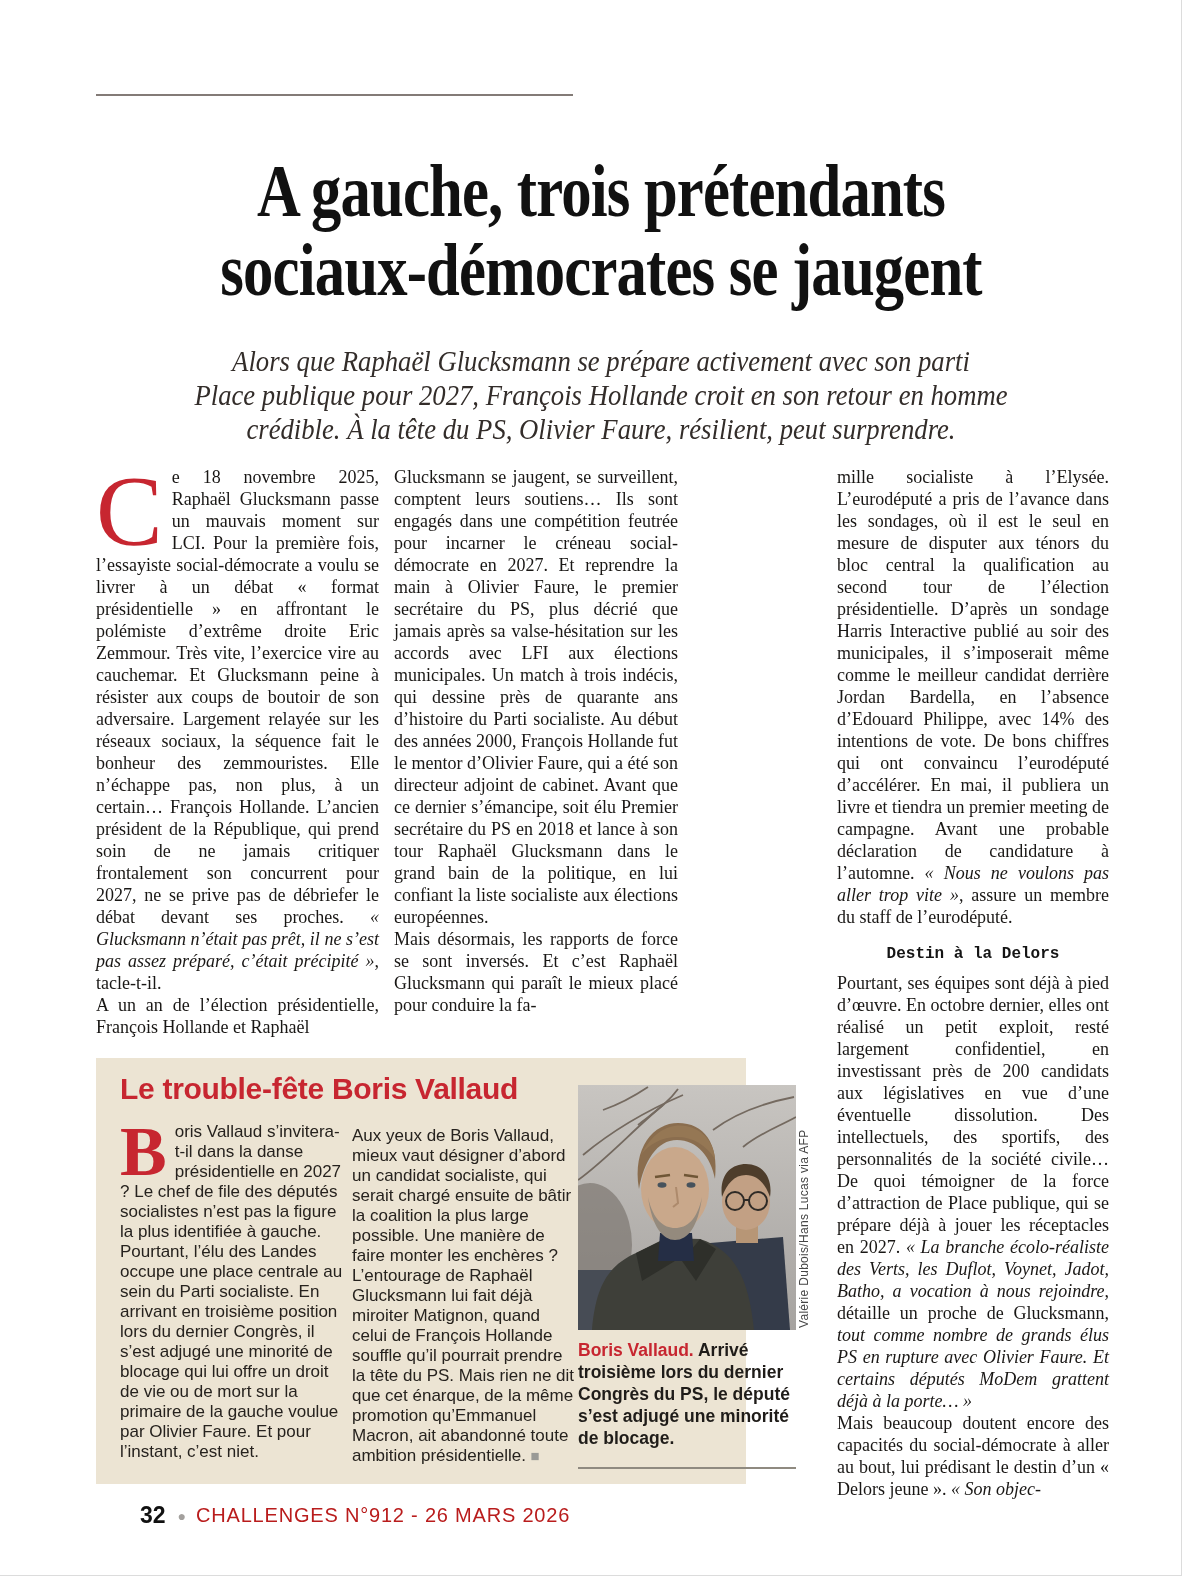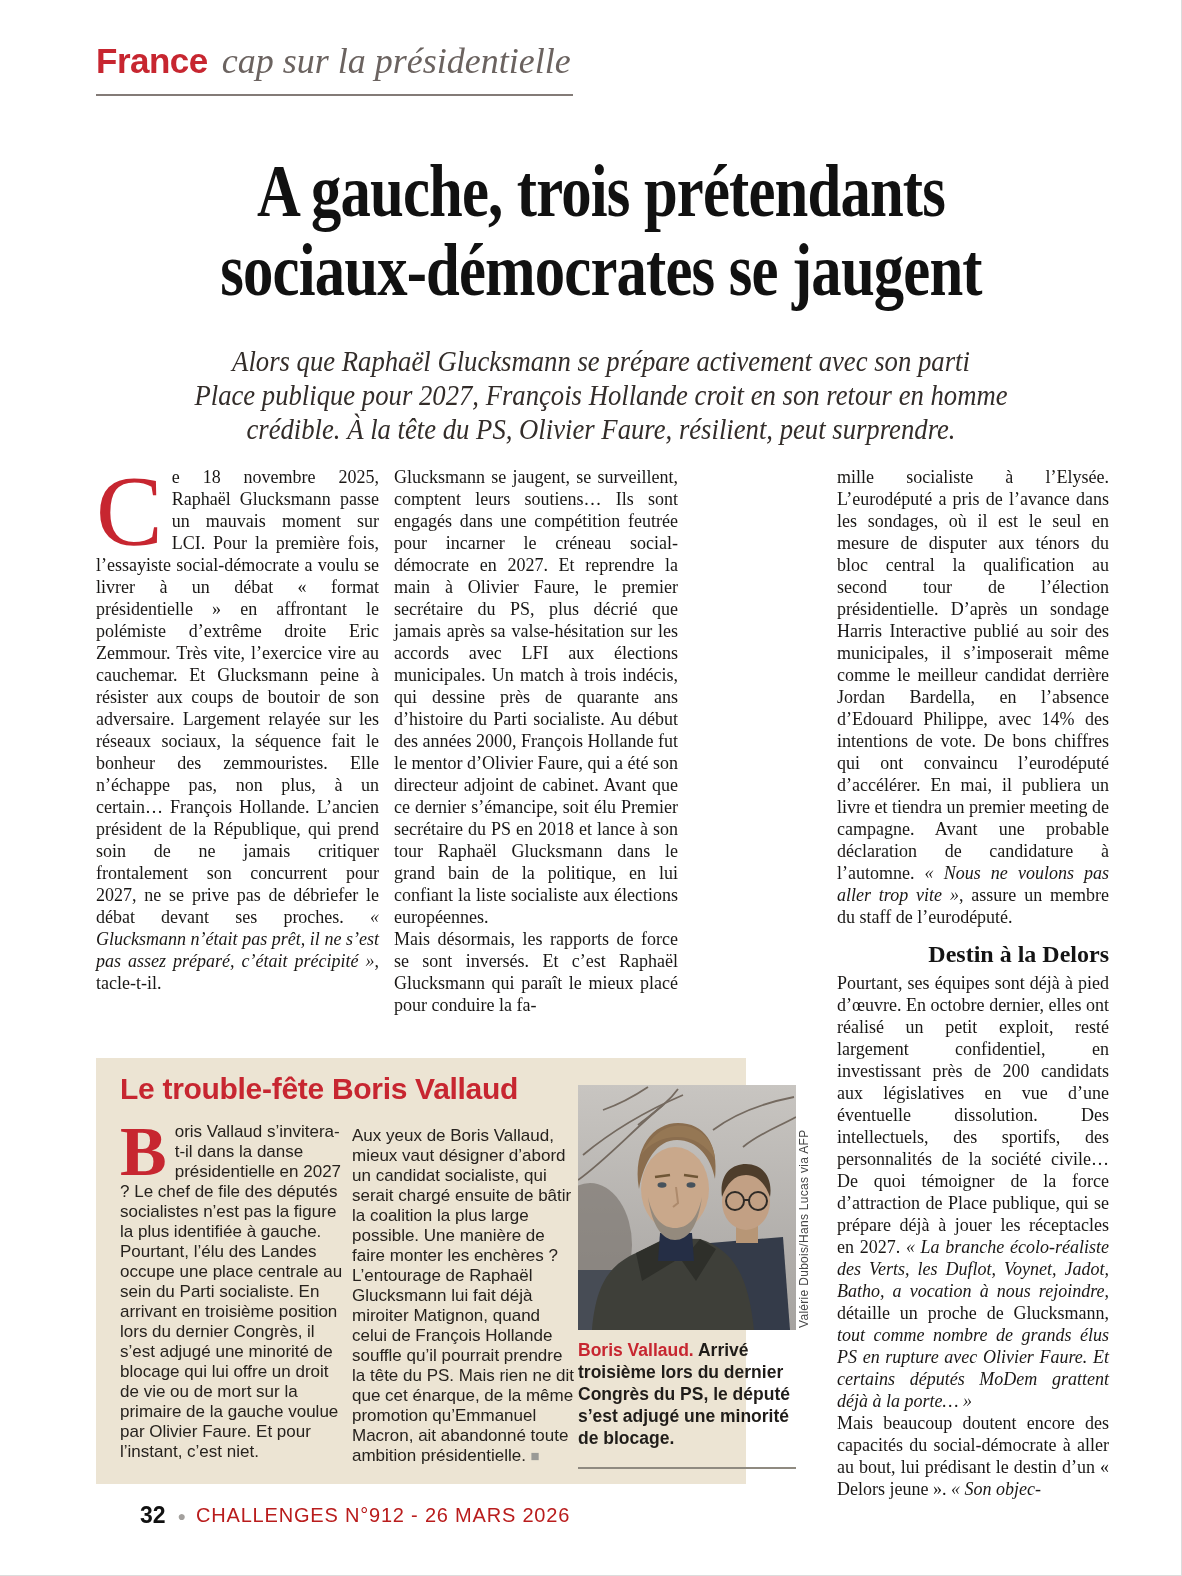--- a/index.html
+++ b/index.html
@@ -30,22 +30,22 @@
   .col p{margin:0;}
   .col-1{left:96px;width:283px;}
   .col-2{left:394px;width:284px;}
   .col-3{left:796px;width:272px;margin-left:41px;}
   .it{font-style:italic;}
   .dropcap{
     float:left;color:#c72630;font-family:"Liberation Serif",serif;
     font-size:100px;line-height:84px;padding:3px 9px 1px 0;font-weight:normal;
   }
   .subhead{
-    font-family:Liberation Serif, serif;font-weight:bold;font-size:24px;line-height:24px;
-    color:#141414;margin:14px 0 6px 0 !important;text-align:right;
+    font-family:Liberation Mono, monospace;font-weight:bold;font-size:16px;line-height:24px;
+    color:#141414;margin:14px 0 6px 0 !important;text-align:center;
   }
   
   .box{position:absolute;left:96px;top:1058px;width:650px;height:426px;background:#ece4d3;}
   .box-title{
     position:absolute;left:24px;top:14px;margin:0;
     font-family:"Liberation Sans",sans-serif;font-weight:bold;font-size:30px;color:#c72630;letter-spacing:-0.3px;
   }
   .box-col{
     position:absolute;top:64px;width:224px;
     font-family:"Liberation Sans",sans-serif;font-size:17px;line-height:20px;color:#26221e;text-align:left;
@@ -74,39 +74,36 @@
   .footer{position:absolute;left:96px;top:1502px;display:flex;align-items:center;font-family:"Liberation Sans",sans-serif;}
   .footer-page{font-weight:bold;font-size:23px;color:#111;margin-left:44px;}
   .footer-bullet{font-size:14px;color:#a3a09d;margin:0 10px 0 12px;}
   .footer-issue{font-size:20px;color:#b91c1c;letter-spacing:0.8px;}
 </style>
 </head>
 <body>
 
 <div class="page">
 
-  <div class="kicker">
-    <span class="kicker-section">France</span>
-    <span class="kicker-tagline">cap sur la présidentielle</span>
-  </div>
   <div class="kicker-rule"></div>
 
   <h1 class="headline">
     <span>A gauche, trois prétendants</span><br>
     <span>sociaux-démocrates se jaugent</span>
   </h1>
 
   <p class="standfirst">
     <span>Alors que Raphaël Glucksmann se prépare activement avec son parti</span><br>
     <span>Place publique pour 2027, François Hollande croit en son retour en homme</span><br>
     <span>crédible. À la tête du PS, Olivier Faure, résilient, peut surprendre.</span>
   </p>
 
   <div class="col col-1">
     <p><span class="dropcap">C</span><span>e 18 novembre 2025, Raphaël Glucksmann passe un mauvais moment sur LCI. Pour la première fois, l’essayiste social-démocrate a voulu se livrer à un débat « format présidentielle » en affrontant le polémiste d’extrême droite Eric Zemmour. Très vite, l’exercice vire au cauchemar. Et Glucksmann peine à résister aux coups de boutoir de son adversaire. Largement relayée sur les réseaux sociaux, la séquence fait le bonheur des zemmouristes. Elle n’échappe pas, non plus, à un certain… François Hollande. L’ancien président de la République, qui prend soin de ne jamais critiquer frontalement son concurrent pour 2027, ne se prive pas de débriefer le débat devant ses proches. </span><span class="it">« Glucksmann n’était pas prêt, il ne s’est pas assez préparé, c’était précipité »</span><span>, tacle-t-il.</span></p>
+    <p><span>A un an de l’élection présidentielle, François Hollande et Raphaël</span></p>
   </div>
 
   <div class="col col-2">
     <p><span>Glucksmann se jaugent, se surveillent, comptent leurs soutiens… Ils sont engagés dans une compétition feutrée pour incarner le créneau social-démocrate en 2027. Et reprendre la main à Olivier Faure, le premier secrétaire du PS, plus décrié que jamais après sa valse-hésitation sur les accords avec LFI aux élections municipales. Un match à trois indécis, qui dessine près de quarante ans d’histoire du Parti socialiste. Au début des années 2000, François Hollande fut le mentor d’Olivier Faure, qui a été son directeur adjoint de cabinet. Avant que ce dernier s’émancipe, soit élu Premier secrétaire du PS en 2018 et lance à son tour Raphaël Glucksmann dans le grand bain de la politique, en lui confiant la liste socialiste aux élections européennes.</span></p>
     <p><span>Mais désormais, les rapports de force se sont inversés. Et c’est Raphaël Glucksmann qui paraît le mieux placé pour conduire la fa-</span></p>
   </div>
 
   <div class="col col-3">
     <p><span>mille socialiste à l’Elysée. L’eurodéputé a pris de l’avance dans les sondages, où il est le seul en mesure de disputer aux ténors du bloc central la qualification au second tour de l’élection présidentielle. D’après un sondage Harris Interactive publié au soir des municipales, il s’imposerait même comme le meilleur candidat derrière Jordan Bardella, en l’absence d’Edouard Philippe, avec 14% des intentions de vote. De bons chiffres qui ont convaincu l’eurodéputé d’accélérer. En mai, il publiera un livre et tiendra un premier meeting de campagne. Avant une probable déclaration de candidature à l’automne. </span><span class="it">« Nous ne voulons pas aller trop vite »</span><span>, assure un membre du staff de l’eurodéputé.</span></p>
     <p class="subhead">Destin à la Delors</p>

